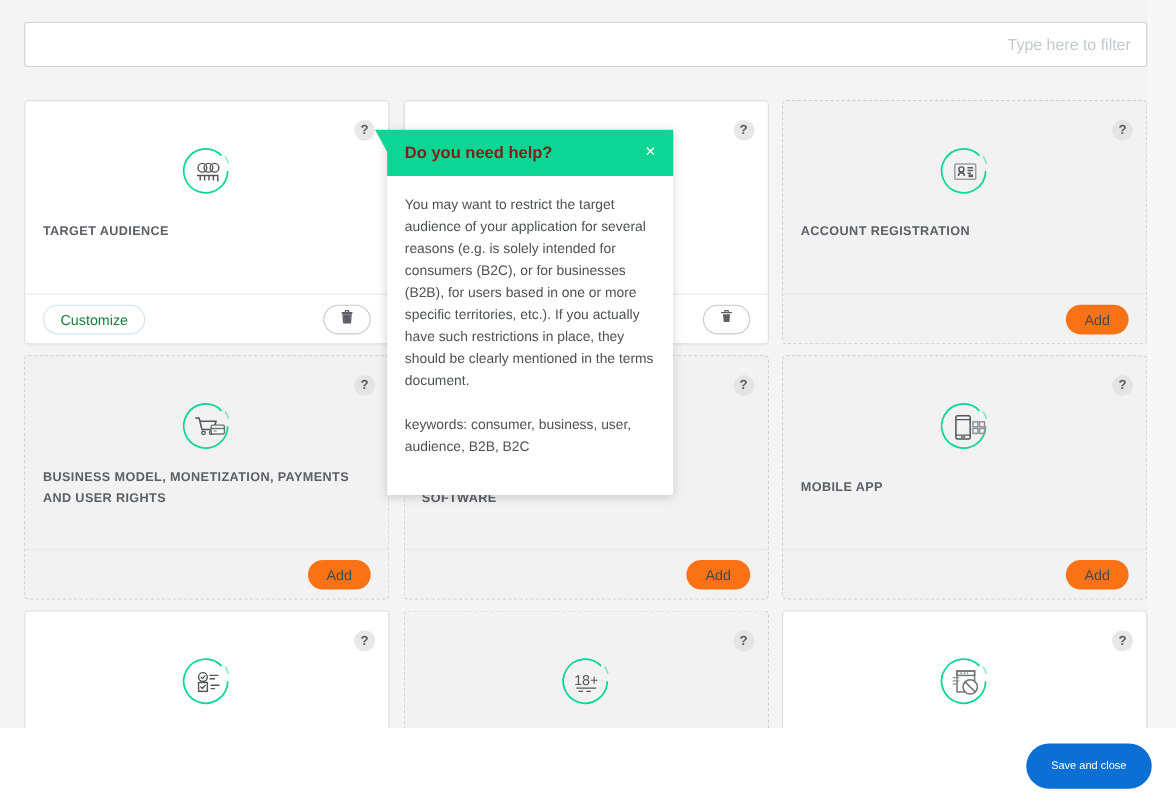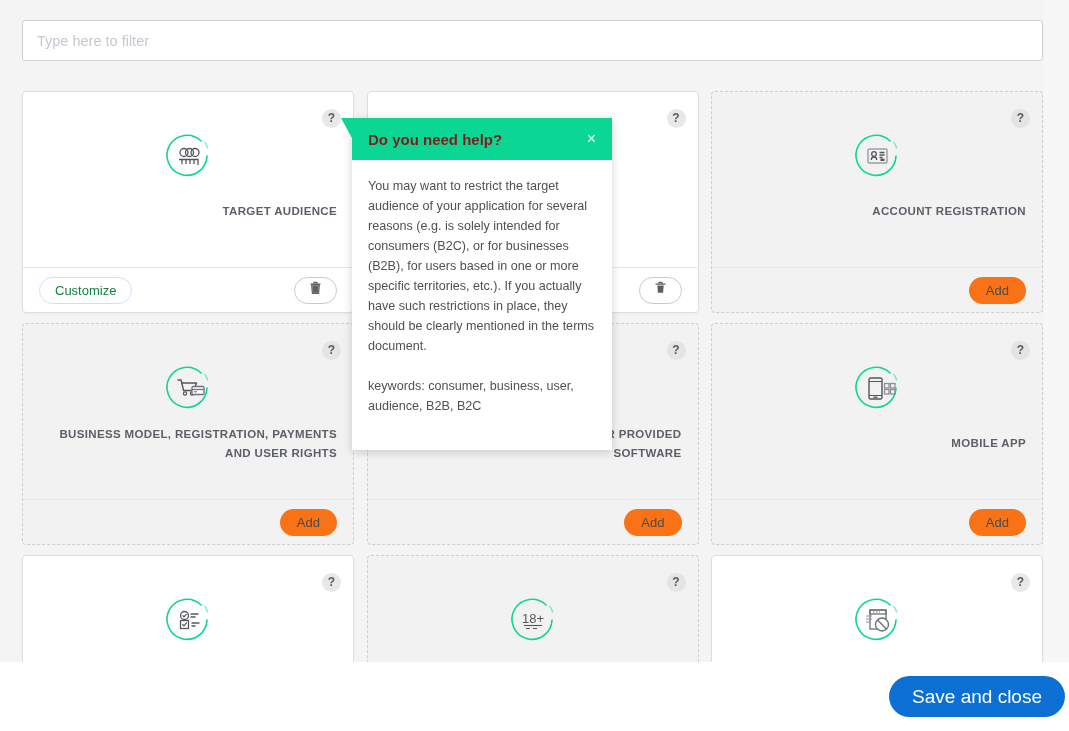--- a/index.html
+++ b/index.html
@@ -43,20 +43,21 @@
   .filter-input {
     width: 100%; height: 100%;
     border: 1px solid #ccd3d9;
     border-radius: 3px;
     background: #ffffff;
     padding: 0 14px;
     font-size: 14.5px;
     font-family: "Liberation Sans", sans-serif;
     color: #ec4899;
     outline: none;
+    text-align: right;
   }
   .filter-input::placeholder { color: #c3c9ce; }
 
   
   .grid {
     position: absolute;
     left: 22px; top: 91px;
     width: 1021px;
   }
   .row { position: relative; height: 232px; }
@@ -105,21 +106,21 @@
     left: 50%; top: 37px;
     transform: translateX(-50%);
     width: 54px; height: 54px;
   }
   .icon-wrap svg { display: block; }
 
   .card-title {
     position: absolute;
     left: 16px; right: 16px;
     top: 110px;
-    text-align: right;
+    text-align: left;
     font-size: 11.5px;
     font-weight: bold;
     letter-spacing: 0.35px;
     color: #5b5f66;
     line-height: 19px;
   }
   .card-title.two-line { top: 101px; }
 
   .card-footer {
     position: absolute;
@@ -216,28 +217,28 @@
 
   
   .footer-bar {
     position: absolute;
     left: 0; bottom: 0;
     width: 1069px; height: 69px;
     background: #ffffff;
   }
   .btn-save {
     position: absolute;
-    right: 4px; top: 14px;
+    right: 22px; top: 14px;
     background: #0b6fd4;
     color: #ffffff;
     border: none;
     border-radius: 21px;
     height: 41px;
     padding: 0 23px;
-    font-size: 19px;
+    font-size: 10px;
     font-family: "Liberation Sans", sans-serif;
     cursor: pointer;
   }
 </style>
 </head>
 <body>
 
 <div id="app">
 
   <div class="content-area">
@@ -333,21 +334,21 @@
                 <path d="M40 12 A20 20 0 1 0 46 27" fill="none" stroke="#0bd694" stroke-width="1.6" stroke-linecap="round"></path>
                 <path d="M44 13.5 A20 20 0 0 1 46.5 19" fill="none" stroke="#0bd694" stroke-width="1.6" stroke-linecap="round" opacity="0.45"></path>
                 <path d="M17 19h3l2.6 10.5h10.2L35.5 22H21" fill="none" stroke="#53575c" stroke-width="1.4" stroke-linejoin="round" stroke-linecap="round"></path>
                 <circle cx="24" cy="32.5" r="1.6" fill="none" stroke="#53575c" stroke-width="1.2"></circle>
                 <circle cx="31" cy="32.5" r="1.6" fill="none" stroke="#53575c" stroke-width="1.2"></circle>
                 <rect x="31" y="25.5" width="12" height="8" rx="1" fill="#ffffff" stroke="#6e7277" stroke-width="1.3"></rect>
                 <path d="M31 28.5h12" stroke="#6e7277" stroke-width="1.3"></path>
                 <path d="M33 30.8h3" stroke="#6e7277" stroke-width="1.1"></path>
               </svg>
             </div>
-            <div class="card-title two-line">BUSINESS MODEL, REGISTRATION, PAYMENTS AND USER RIGHTS</div>
+            <div class="card-title two-line">BUSINESS MODEL, MONETIZATION, PAYMENTS AND USER RIGHTS</div>
           </div>
           <div class="card-footer">
             <button class="btn-add">Add</button>
           </div>
         </div>
 
         <div class="card c1 has-footer">
           <div class="card-body">
             <div class="help-badge">?</div>
             <div class="icon-wrap">

